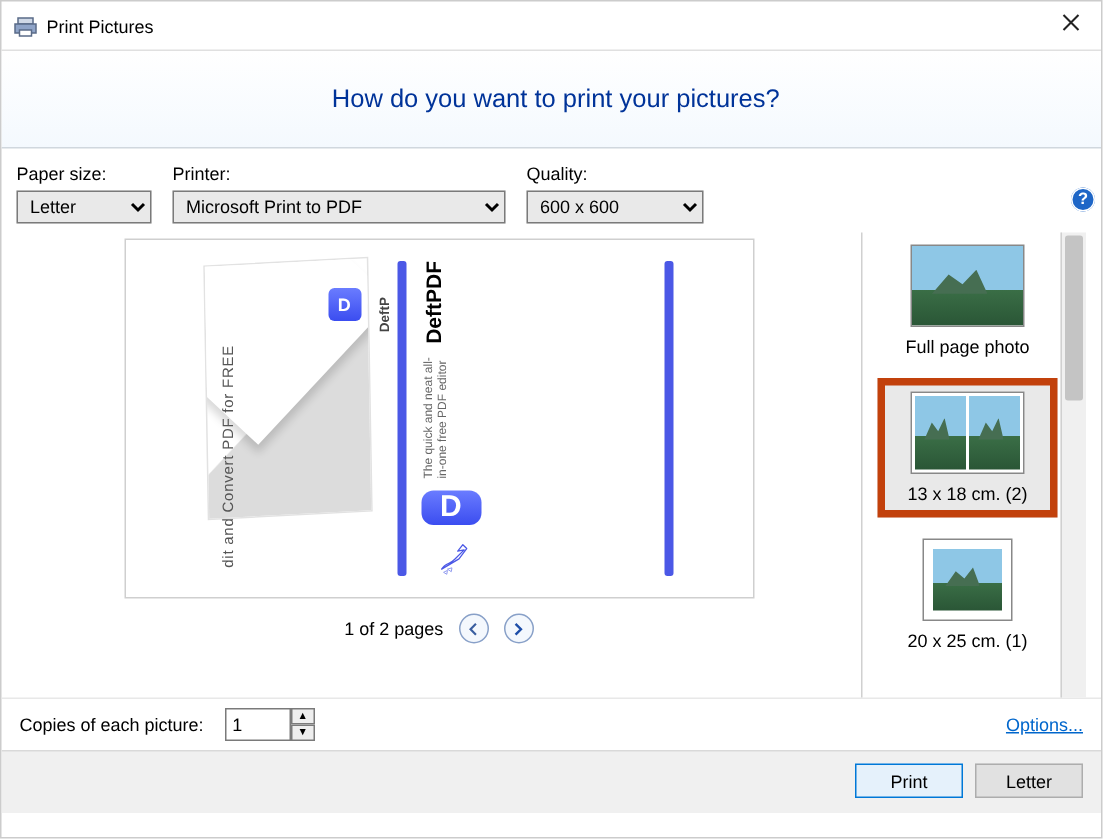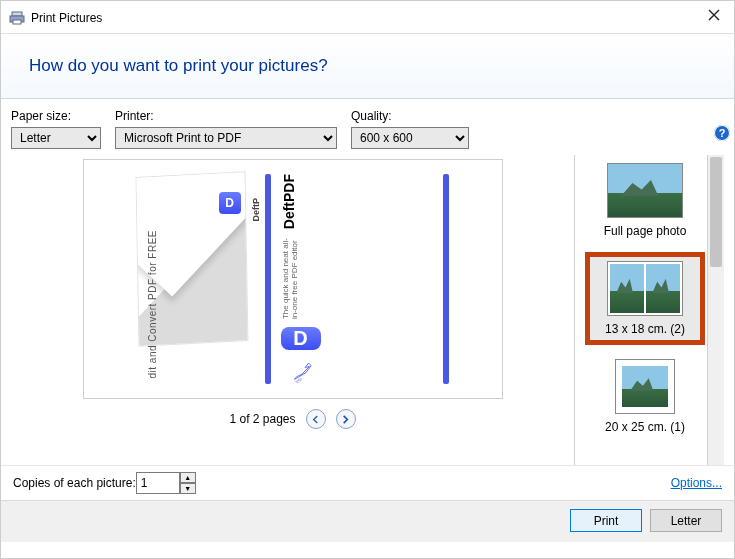--- a/index.html
+++ b/index.html
@@ -3,21 +3,21 @@
 <meta charset="utf-8">
 <style>
 * { box-sizing: border-box; margin: 0; padding: 0; font-family: "Segoe UI", Tahoma, sans-serif; font-size: 12px; }
 body { width: 735px; height: 559px; background: #fff; position: relative; border: 1px solid #ccc; }
 .titlebar { display: flex; align-items: center; padding: 4px 8px 2px 8px; height: 32px; }
 .close-btn { position: absolute; top: 6px; right: 12px; width: 16px; height: 16px; display:flex; align-items:center; justify-content:center; }
 .close-btn svg { width:12px; height:12px; }
 .title-icon { width:16px; height:16px; margin-right:6px; }
 .title-text { font-size:12px; }
 .header { background: linear-gradient(#fff,#f4f9fe); border-top:1px solid #e0e0e0; border-bottom:1px solid #d0d7de; padding: 22px 22px 22px 28px; }
-.header h1 { color:#003399; font-size:17px; font-weight:400; }
+.header h1 { color:#003399; font-size:17px; font-weight:400;text-align:center; }
 .options-row { display:flex; gap:14px; padding:10px 14px 6px 10px; align-items:flex-start; position:relative; }
 .opt-group { display:flex; flex-direction:column; gap:4px; }
 .opt-group label { font-size:12px; }
 select { height:22px; border:1px solid #7a7a7a; background:#e9e9e9; padding:0 4px; font-size:12px; }
 .content { display:flex; padding:0 10px 0 10px; height: 310px; }
 .preview-pane { flex:1; display:flex; flex-direction:column; align-items:center; border-right:1px solid #d0d0d0; }
 .preview-box { border:1px solid #cfcfcf; width:420px; height:240px; margin-top:4px; display:flex; align-items:center; justify-content:center; background:#fff; position:relative; overflow:hidden; }
 .pager { display:flex; align-items:center; gap:10px; margin-top:10px; }
 .nav-btn { width:20px; height:20px; border-radius:50%; border:1px solid #88a0c8; display:flex; align-items:center; justify-content:center; background:#f4f8fd; }
 .nav-btn svg { width:9px; height:9px; }
@@ -25,21 +25,21 @@
 .layout-item { text-align:center; padding:4px 2px; }
 .layout-item.selected { background:#e9e9e9; border:5px solid #c2410c; }
 .thumb { border:1px solid #888; background:#fff; margin:0 auto 6px auto; display:flex; overflow:hidden; }
 .thumb.full { width:76px; height:55px; }
 .thumb.two { width:76px; height:55px; gap:2px; padding:2px; }
 .thumb.one20 { width:60px; height:55px; padding:6px; }
 .landscape-img { background:linear-gradient(to bottom,#8ec7e6 0%, #8ec7e6 55%, #3a6e46 55%, #2a5636 100%); width:100%; height:100%; position:relative; }
 .landscape-img::after { content:""; position:absolute; left:18%; top:30%; width:50%; height:30%; background:#466e52; clip-path:polygon(0 100%, 30% 20%, 55% 60%, 80% 0, 100% 100%); }
 .scroll { width:17px; background:#f0f0f0; border-left:1px solid #d0d0d0; position:relative; }
 .scroll-thumb { position:absolute; top:2px; left:2px; right:2px; height:110px; background:#c4c4c4; border-radius:2px; }
-.bottom-opts { display:flex; align-items:center; padding:6px 12px; border-top:1px solid #e8e8e8; }
+.bottom-opts { display:flex; align-items:center; padding:6px 12px; gap:14px; border-top:1px solid #e8e8e8; }
 .spinner { display:flex; }
 .spinner input { width:44px; height:22px; border:1px solid #7a7a7a; padding:0 4px; }
 .spinner .spins { display:flex; flex-direction:column; }
 .spinner button { width:16px; height:11px; border:1px solid #7a7a7a; background:#eee; font-size:7px; line-height:7px; padding:0; }
 .chk-wrap { display:flex; align-items:center; gap:5px; margin-left:20px; border-left:1px solid #d0d0d0; padding-left:20px; height:26px;}
 .options-link { margin-left:auto; color:#0066cc; text-decoration:underline; cursor:pointer; }
 .buttons { display:flex; justify-content:flex-end; gap:8px; padding:8px 12px 10px 12px; background:#f0f0f0; border-top:1px solid #d9d9d9; }
 .buttons button { width:72px; height:23px; border:1px solid #adadad; background:#e1e1e1; }
 .buttons .primary { border:1px solid #0078d7; background:#e5f1fb; }
 .help-icon { position:absolute; right:4px; top:26px; width:16px; height:16px; border-radius:50%; background:#1e66c7; color:#fff; display:flex; align-items:center; justify-content:center; font-weight:bold; font-size:11px; box-shadow:inset 0 0 0 1px #fff; }

